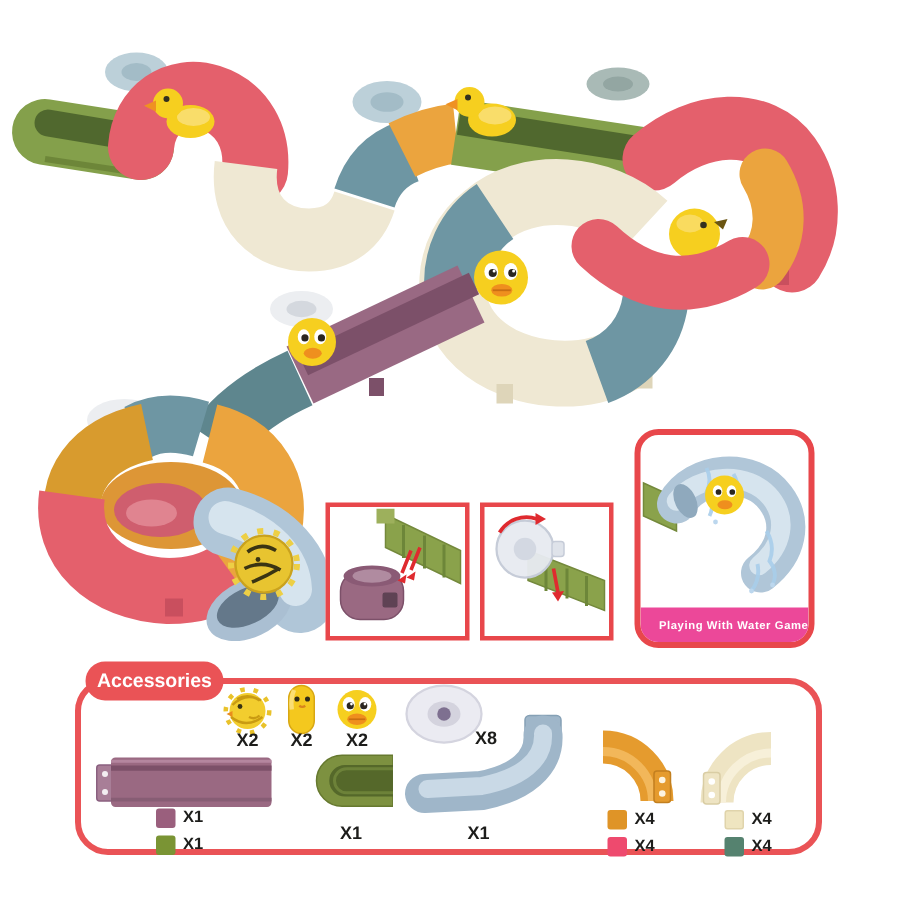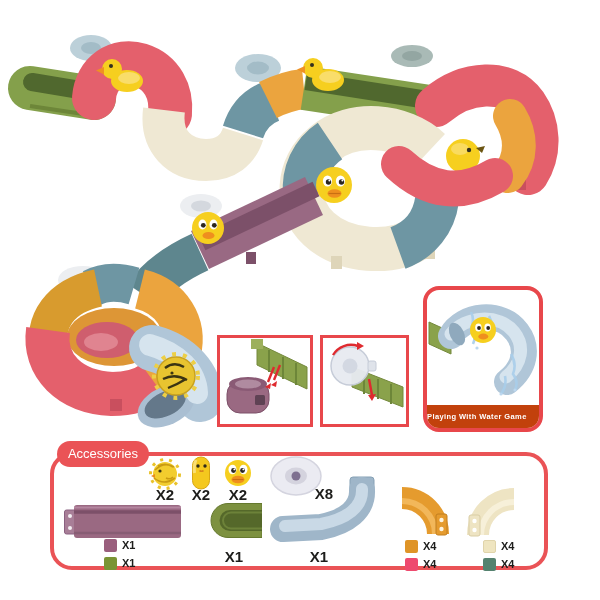--- a/index.html
+++ b/index.html
@@ -6,28 +6,28 @@
     font-family:"Liberation Sans",sans-serif;}
   .stage{position:absolute;left:0;top:0;width:600px;height:600px;overflow:hidden;background:#fff;}
   .hero{position:absolute;left:0;top:0;}
   .ibox{position:absolute;background:#fff;border:3px solid #e8474b;box-sizing:border-box;}
   .box1{left:217px;top:335px;width:96px;height:92px;}
   .box2{left:320px;top:335px;width:89px;height:92px;}
   .ibox svg{position:absolute;left:1px;top:1px;}
   .wgbox{position:absolute;left:423px;top:286px;width:120px;height:146px;border:4px solid #e8474b;
     border-radius:16px;background:#fff;overflow:hidden;box-sizing:border-box;}
   .wg-art{position:absolute;left:0;top:2px;}
-  .wg-label{position:absolute;left:0;right:0;bottom:0;height:23px;background:#c2410c;color:#fff;
-    font-size:7.5px;font-weight:bold;letter-spacing:.4px;text-align:left;line-height:23px;}
+  .wg-label{position:absolute;left:0;right:0;bottom:0;height:23px;background:#ec4899;color:#fff;
+    font-size:7.5px;font-weight:bold;letter-spacing:.4px;text-align:right;line-height:23px;}
   .panel{position:absolute;left:50px;top:452px;width:498px;height:118px;border:4px solid #ea5356;
     border-radius:22px;background:#fff;box-sizing:border-box;}
   .panel-tab{position:absolute;left:57px;top:441px;width:92px;height:26px;background:#ea5356;
-    border-radius:13px;color:#fff;font-size:13px;font-weight:normal;text-align:center;line-height:26px;z-index:3;}
+    border-radius:13px;color:#fff;font-size:13px;font-weight:bold;text-align:center;line-height:26px;z-index:3;}
   .pi{position:absolute;}
-  .cnt{position:absolute;font-size:15px;font-weight:bold;color:#1d1d1b;text-align:center;width:40px;}
+  .cnt{position:absolute;font-size:12px;font-weight:bold;color:#1d1d1b;text-align:center;width:40px;}
   .cnt-l{position:absolute;font-size:11px;font-weight:bold;color:#1d1d1b;}
   .sw{position:absolute;width:13px;height:13px;border-radius:2px;}
   .sw-purple{background:#9a5f7d;}
   .sw-green{background:#7a9434;}
   .sw-orange{background:#df9427;}
   .sw-pink{background:#ee4a6e;}
   .sw-cream{background:#efe5c0;border:1px solid #e0d4ab;box-sizing:border-box;}
   .sw-teal{background:#55826f;}
 </style>
 </head>

